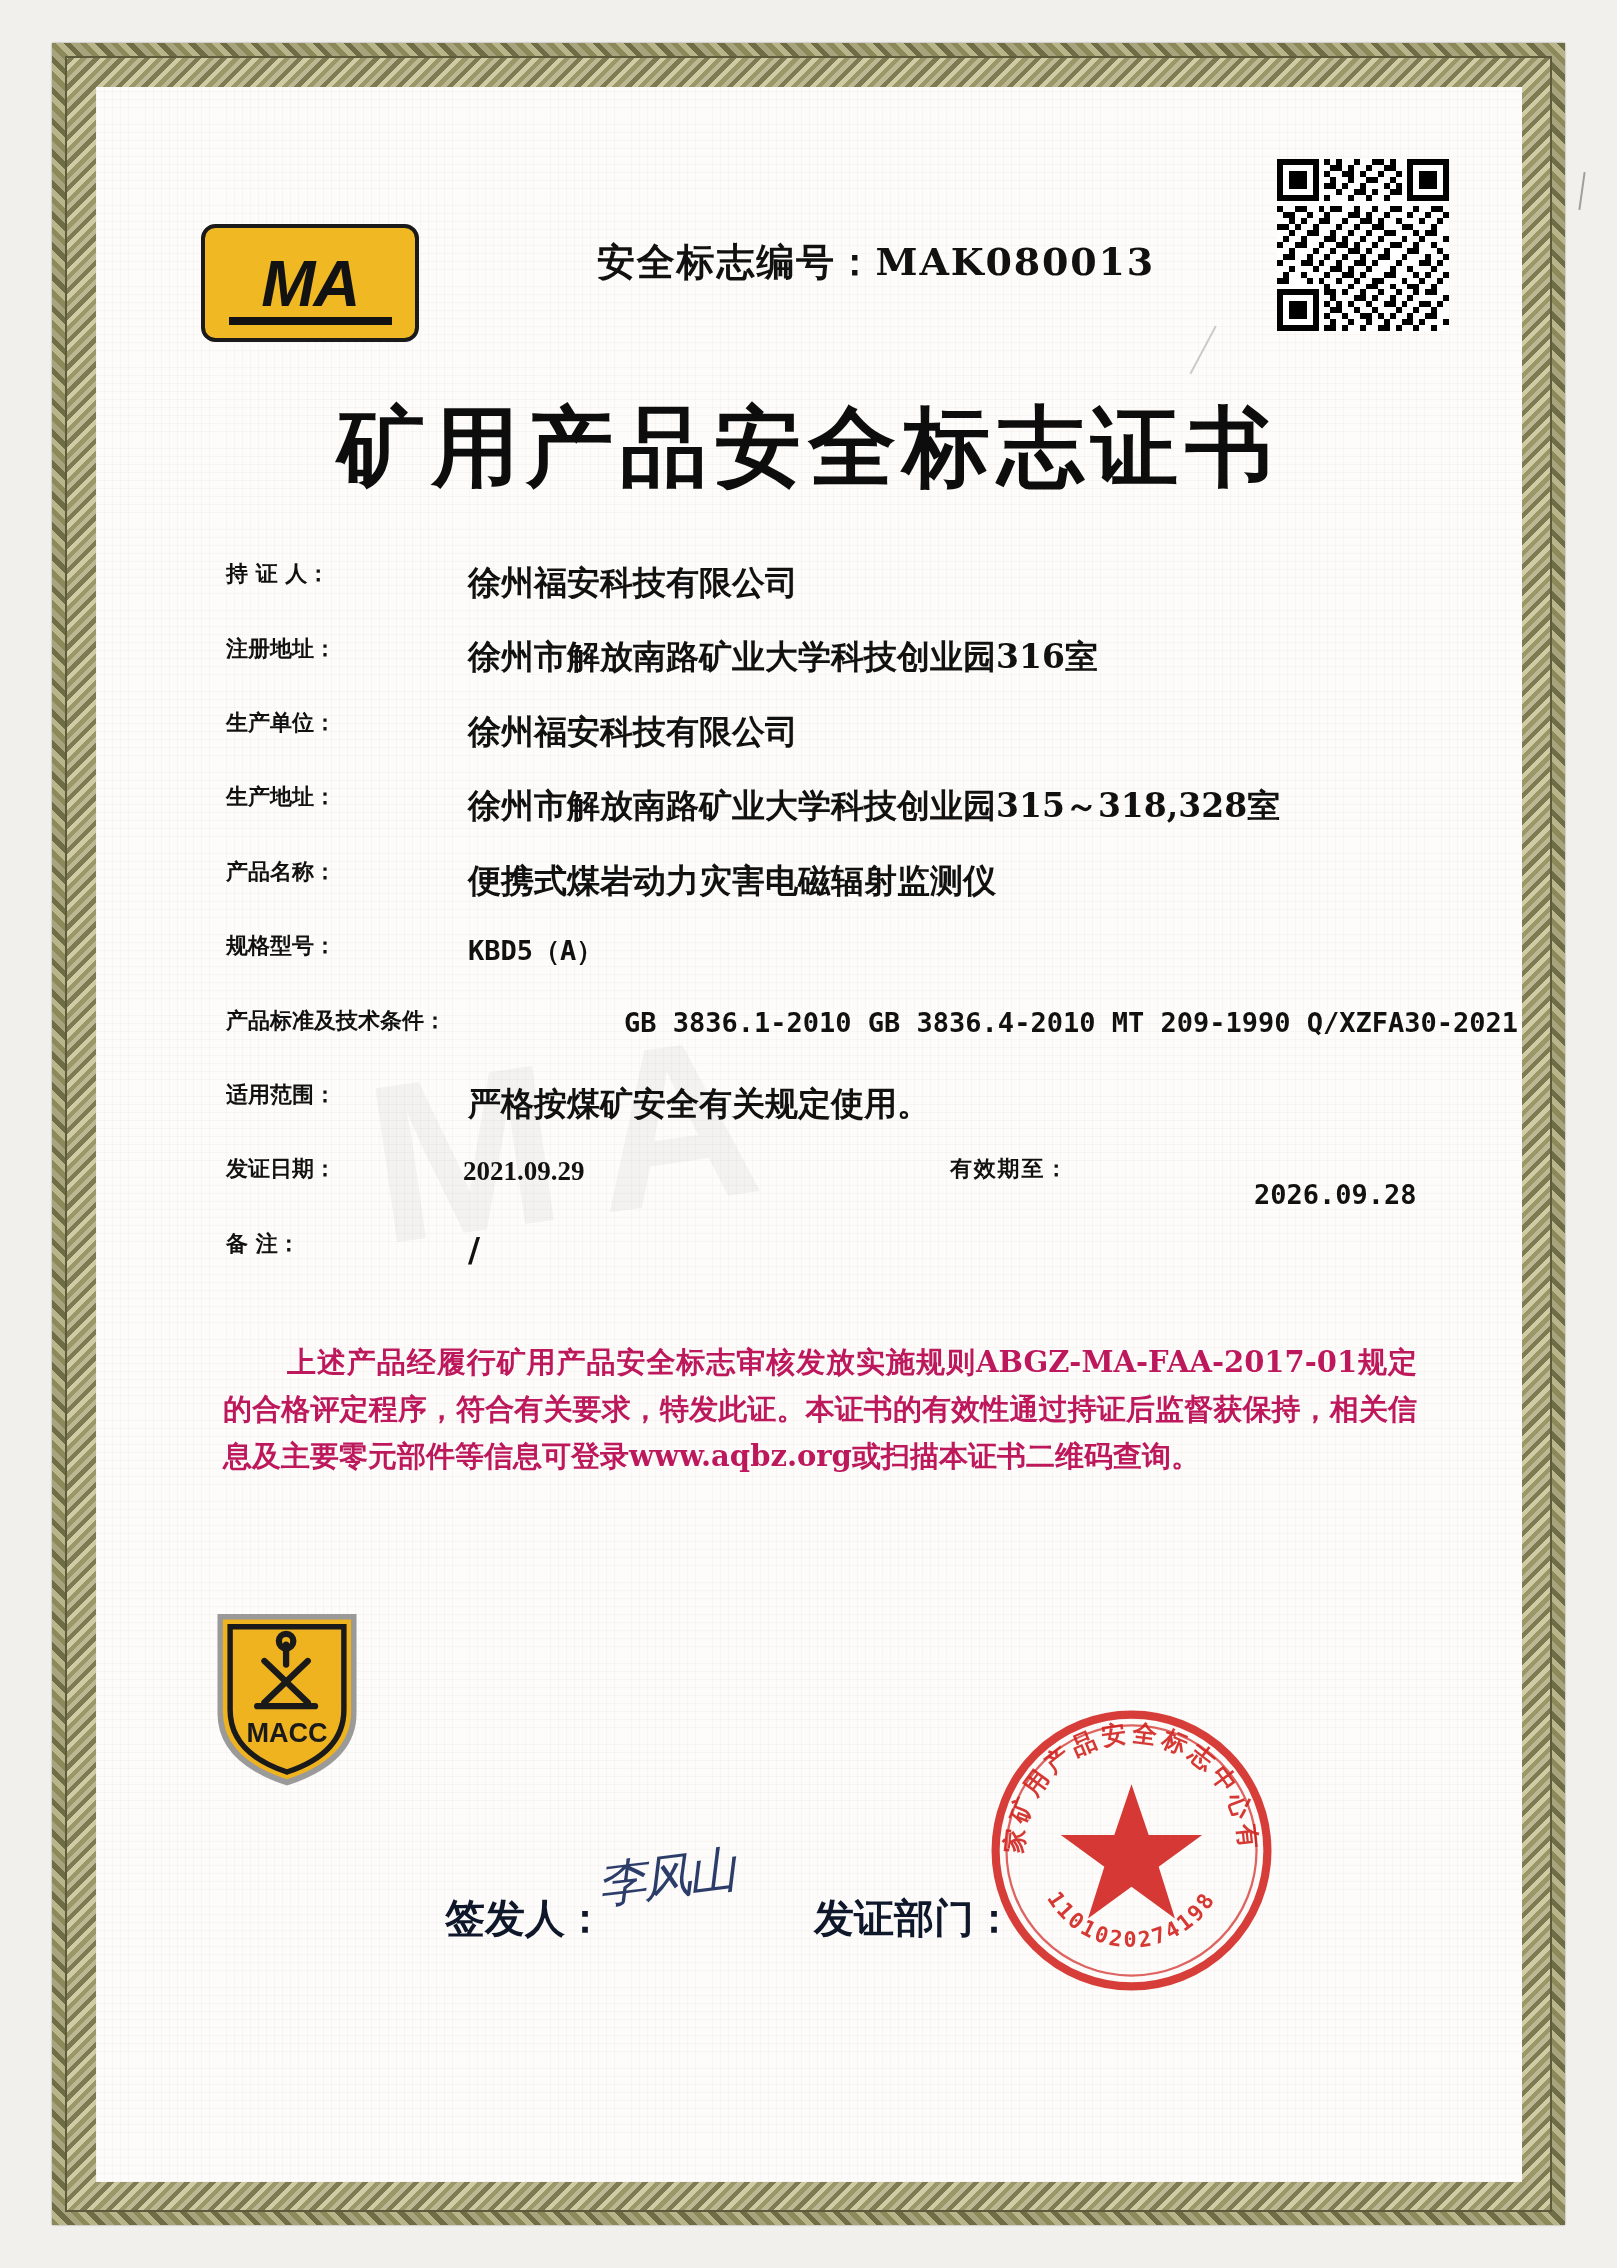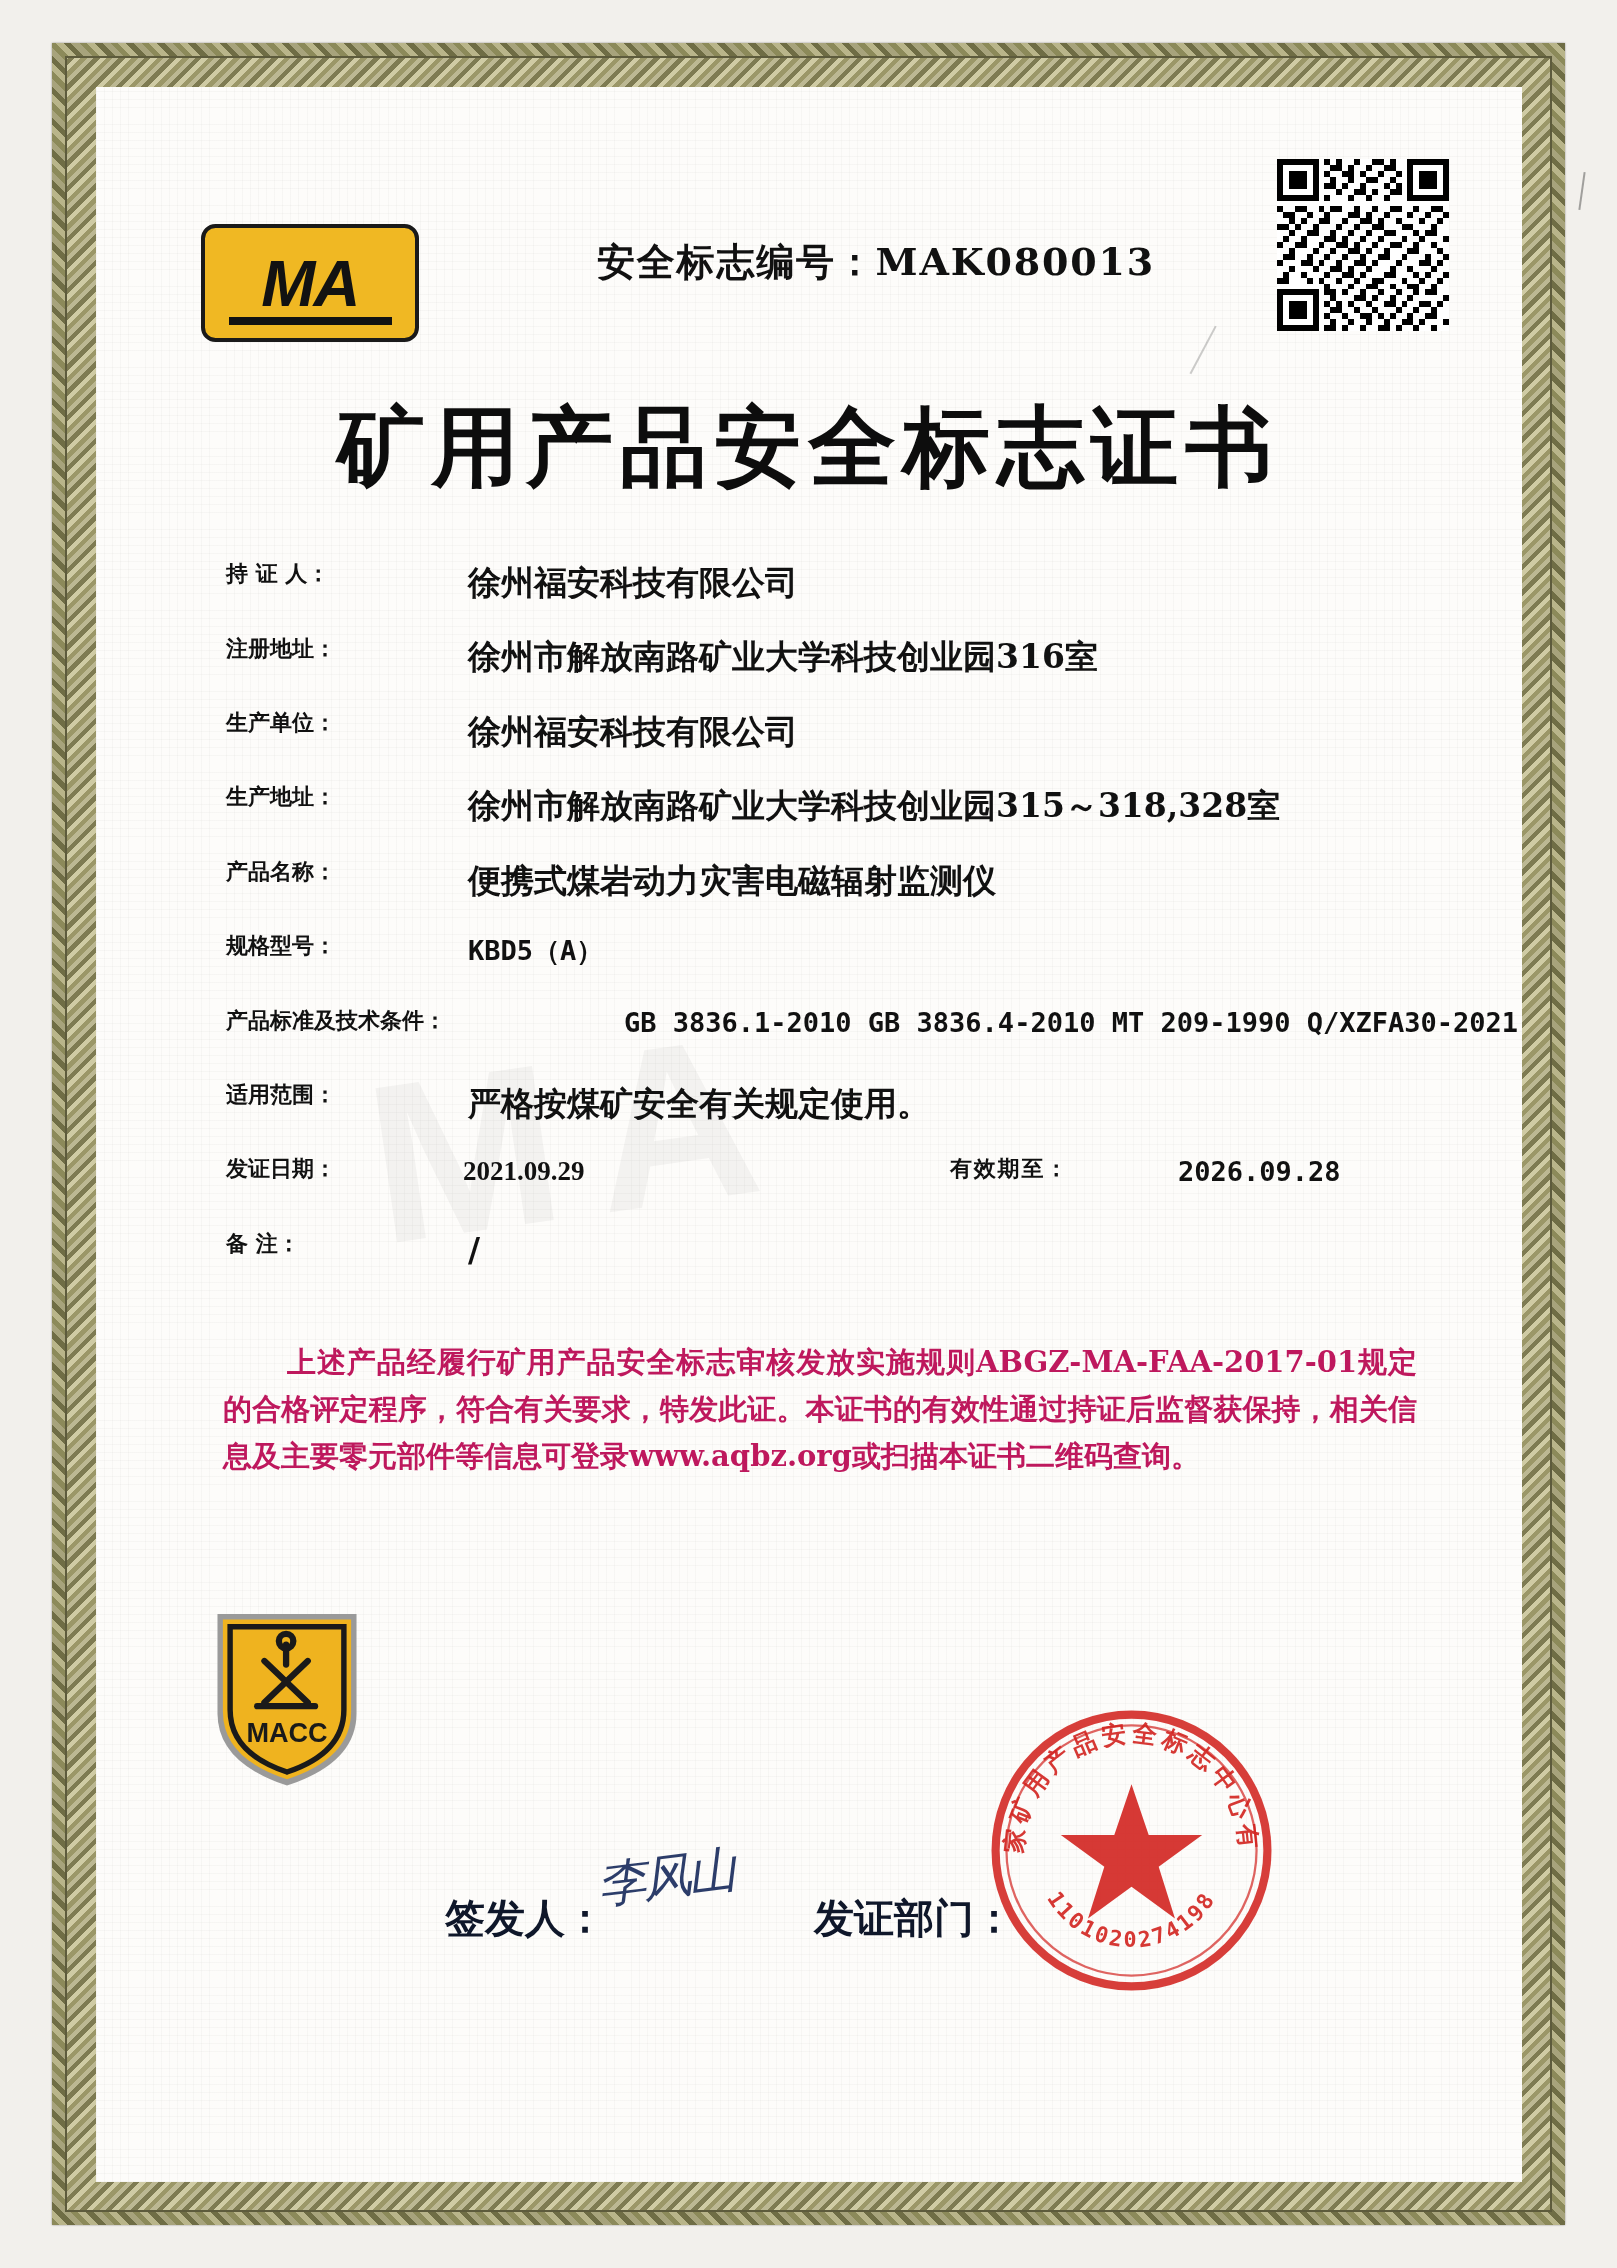--- a/index.html
+++ b/index.html
@@ -184,21 +184,21 @@
     letter-spacing: 0px;
   }
   .value.wrap { white-space: normal; line-height: 1.22; width: 1022px; }
   .val-x268 { left: 242px; }
   .val-x440 { left: 398px; }
 
   
   .row-dates .label-issue { left: 0; }
   .row-dates .val-issue { left: 237px; font-family: Liberation Serif, serif; }
   .row-dates .label-valid { left: 724px; letter-spacing: 1.8px; }
-  .row-dates .val-valid { left: 952px; }
+  .row-dates .val-valid { left: 1028px; margin-top: 23px; }
 
   
   .statement {
     position: absolute;
     left: 223px;
     top: 1339px;
     width: 1194px;
     font-family: "DejaVu Serif", serif;
     font-size: 29px;
     line-height: 1.62;

